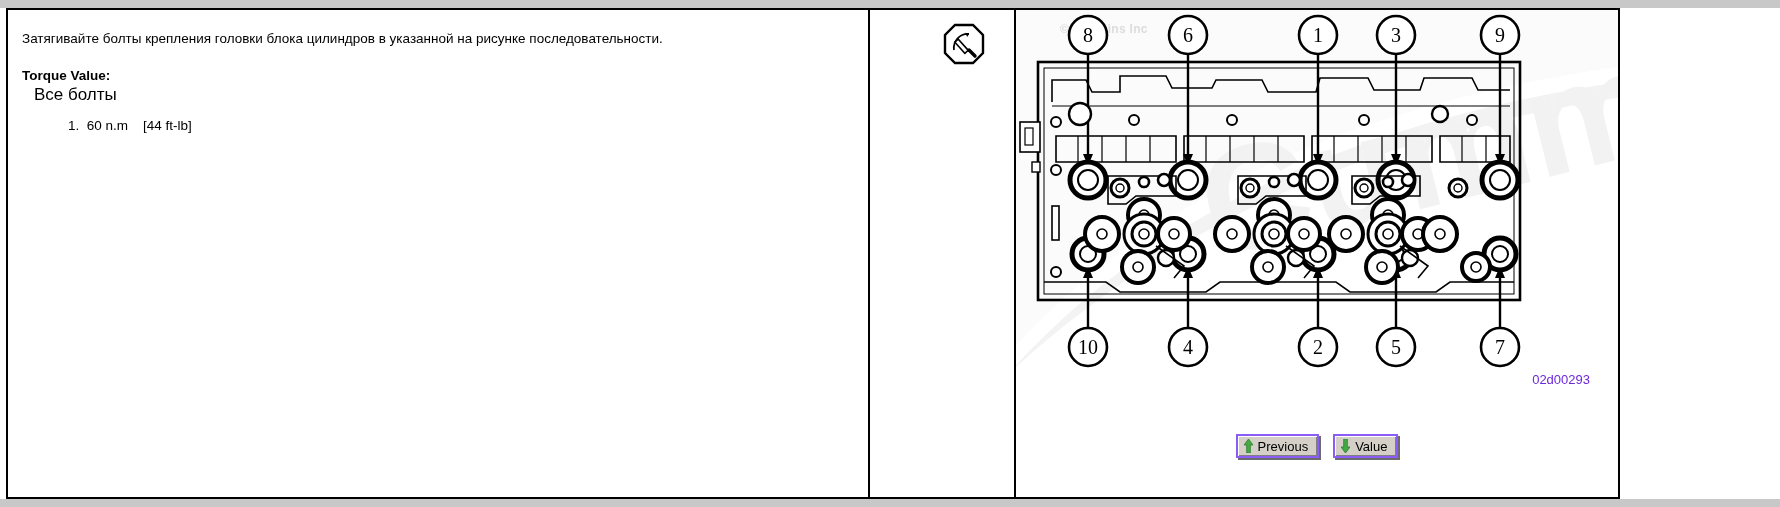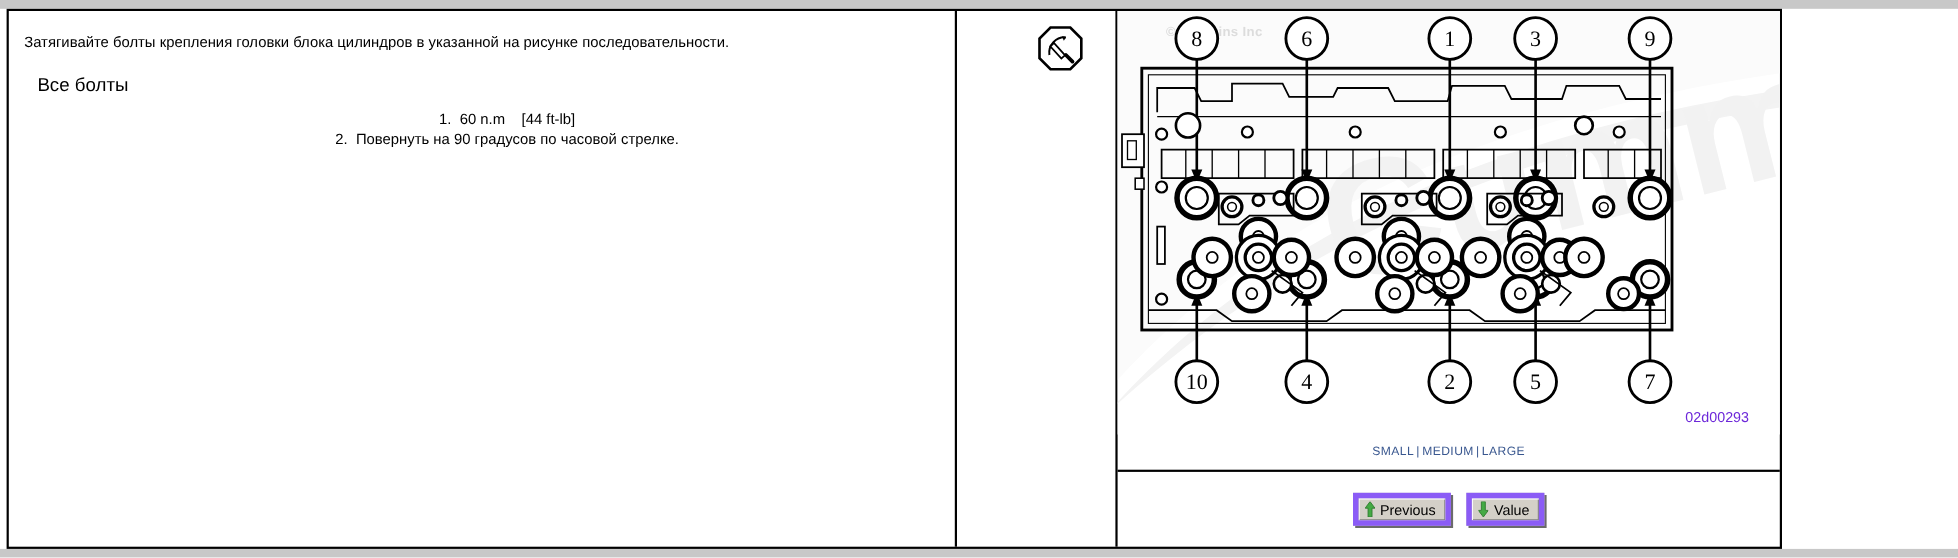--- a/index.html
+++ b/index.html
@@ -66,21 +66,20 @@
   .step-list {
     margin: 0;
     padding-left: 46px;
     list-style: none;
   }
   .step-item {
     font-size: 13.5px;
     color: #000;
     line-height: 1.32;
     white-space: pre;
-    text-align: center;
   }
 
   
   .col-icon {
     width: 146px;
     flex: 0 0 146px;
     border-right: 2px solid #000;
     box-sizing: border-box;
     position: relative;
   }
@@ -158,21 +157,21 @@
     align-items: center;
     justify-content: center;
     gap: 14px;
     box-sizing: border-box;
   }
   .nav-btn {
     display: inline-flex;
     align-items: center;
     gap: 5px;
     background: #d4d0c8;
-    border: 5px solid #8b5cf6;
+    border: 2px solid #8b5cf6;
     box-shadow: inset 1px 1px 0 #ffffff, inset -1px -1px 0 #808080, 2px 2px 0 #6b6b6b;
     padding: 3px 9px 3px 6px;
     font-size: 13px;
     color: #000;
     cursor: pointer;
     line-height: 1;
   }
   .arrow-up, .arrow-down {
     width: 9px;
     height: 14px;
@@ -186,26 +185,26 @@
 
   <div class="chrome-strip chrome-top"></div>
   <div class="chrome-strip chrome-bottom"></div>
 
   <div class="outer-table">
 
     <div class="col-text">
 
       <div class="instr-line">Затягивайте болты крепления головки блока цилиндров в указанной на рисунке последовательности.</div>
 
+      <div class="torque-title">Torque Value:</div>
 
       <div class="torque-sub">Все болты</div>
 
       <ol class="step-list">
         <li class="step-item">1.  60 n.m    [44 ft-lb]</li>
-        <li class="step-item">2.  Повернуть на 90 градусов по часовой стрелке.</li>
       </ol>
     </div>
 
     <div class="col-icon">
       <span class="torque-icon">
         <svg width="44" height="44" viewBox="0 0 44 44">
           <polygon points="13,3 31,3 41,13 41,31 31,41 13,41 3,31 3,13" fill="#ffffff" stroke="#000000" stroke-width="2.4"></polygon>
           <path d="M12 28 A14 14 0 0 1 27 12" fill="none" stroke="#000000" stroke-width="1.8"></path>
           <path d="M27 12 l-3.5 -1.2 l1.6 4.2 z" fill="#000000"></path>
           <rect x="17" y="17" width="4.5" height="15" transform="rotate(-42 19 24)" fill="#ffffff" stroke="#000000" stroke-width="1.6"></rect>
@@ -431,25 +430,20 @@
             <circle cx="380" cy="337" r="19" fill="#fff" stroke="#000" stroke-width="2.6"></circle>
             <text x="380" y="344" fill="#000">5</text>
             <circle cx="484" cy="337" r="19" fill="#fff" stroke="#000" stroke-width="2.6"></circle>
             <text x="484" y="344" fill="#000">7</text>
           </g>
         </svg>
 
         <div class="image-id">02d00293</div>
       </div>
 
-      <div class="links-row">
-        <span class="size-links">
-          <a href="#">SMALL</a><span class="sep">|</span><a href="#">MEDIUM</a><span class="sep">|</span><a href="#">LARGE</a>
-        </span>
-      </div>
 
       <div class="nav-row">
         <button class="nav-btn">
           <span class="arrow-up">
             <svg width="9" height="14" viewBox="0 0 9 14">
               <path d="M4.5 0 L9 6 L6.3 6 L6.3 14 L2.7 14 L2.7 6 L0 6 Z" fill="#44aa44" stroke="#2d7a2d" stroke-width="0.8"></path>
             </svg>
           </span>
           <span>Previous</span>
         </button>

